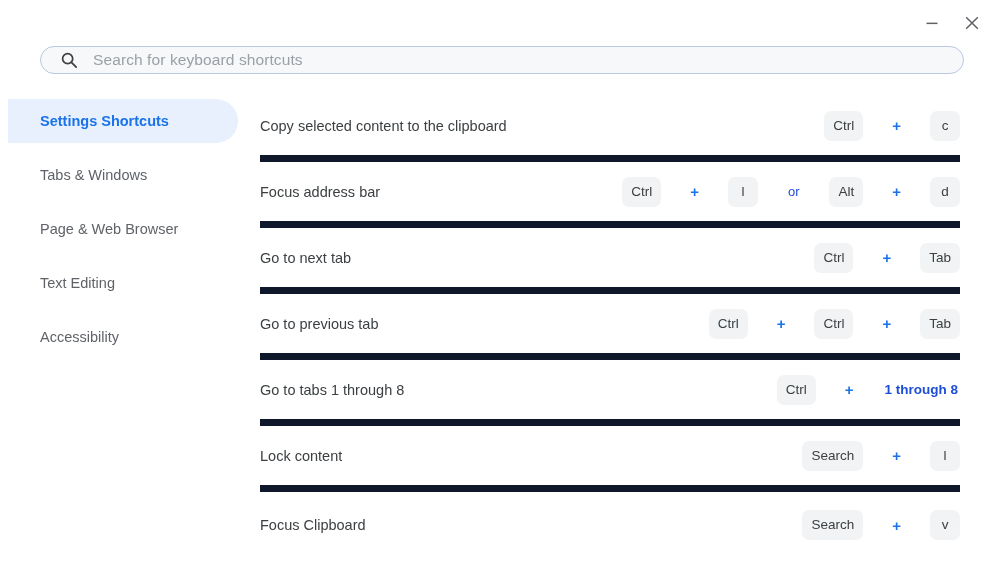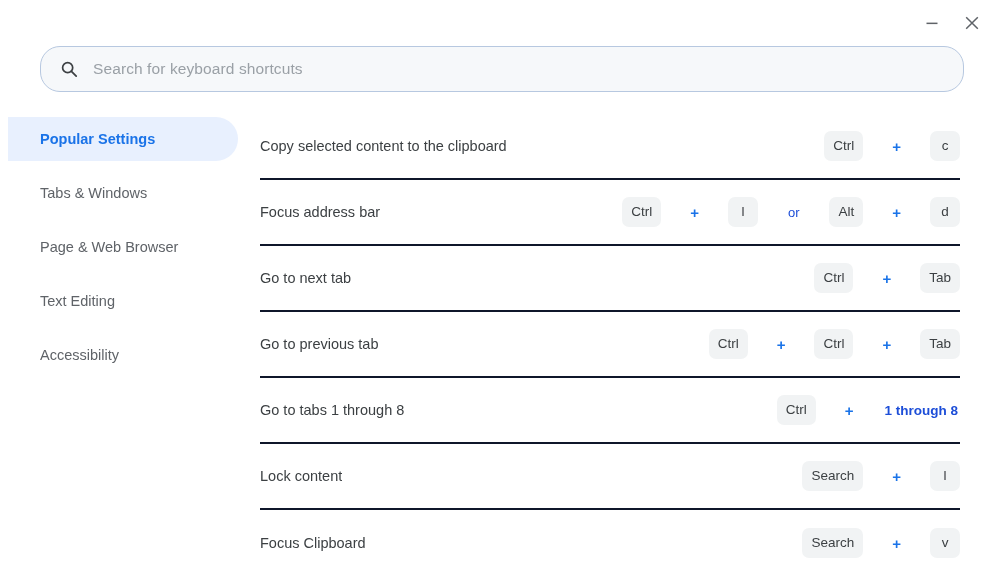--- a/index.html
+++ b/index.html
@@ -52,21 +52,21 @@
 
   .win-btn svg { display: block; }
 
   
   .search-wrap {
     flex: 0 0 auto;
     padding: 0 38px 0 40px;
   }
 
   .search-box {
-    height: 46px;
+    height: 28px;
     border: 1px solid #b7c8e0;
     border-radius: 20px;
     background: #f6f8fa;
     display: flex;
     align-items: center;
     padding: 0 16px 0 18px;
     width: 924px;
   }
 
   .search-icon {
@@ -137,21 +137,21 @@
     min-width: 0;
     padding-right: 40px;
     padding-left: 8px;
   }
 
   .shortcut-row {
     height: 66px;
     display: flex;
     align-items: center;
     justify-content: space-between;
-    border-bottom: 2px solid #0f172a;
+    border-bottom: 7px solid #0f172a;
     gap: 16px;
   }
   .shortcut-row:last-child { border-bottom: none; }
 
   .shortcut-label {
     font-size: 14.5px;
     color: #3c4043;
     white-space: nowrap;
     overflow: hidden;
     text-overflow: ellipsis;
@@ -240,21 +240,21 @@
         </svg>
       </span>
       <input class="search-input" type="text" placeholder="Search for keyboard shortcuts" style="">
     </div>
   </div>
 
   <div class="content">
 
     <nav class="sidebar">
         <div class="nav-item active">
-          <span>Popular Settings</span>
+          <span>Settings Shortcuts</span>
         </div>
         <div class="nav-item">
           <span>Tabs &amp; Windows</span>
         </div>
         <div class="nav-item">
           <span>Page &amp; Web Browser</span>
         </div>
         <div class="nav-item">
           <span>Text Editing</span>
         </div>

